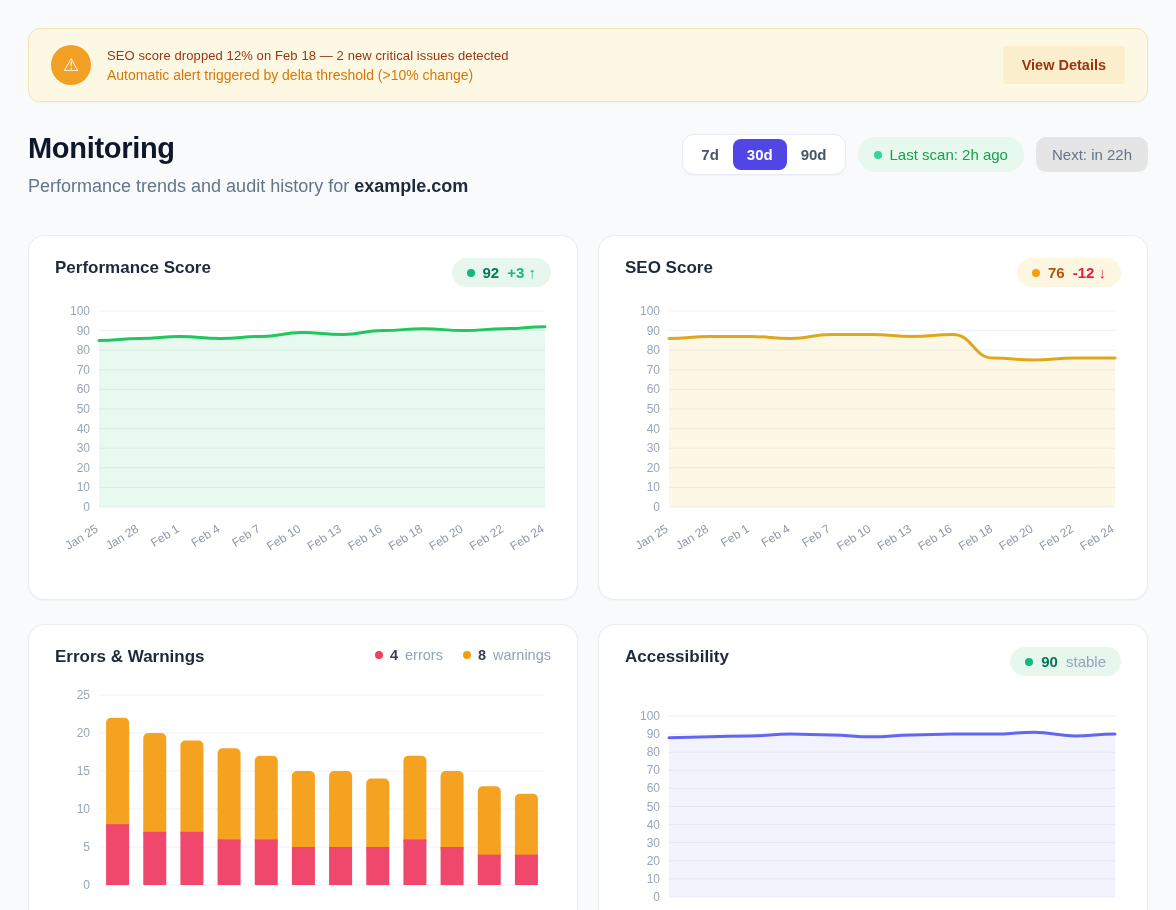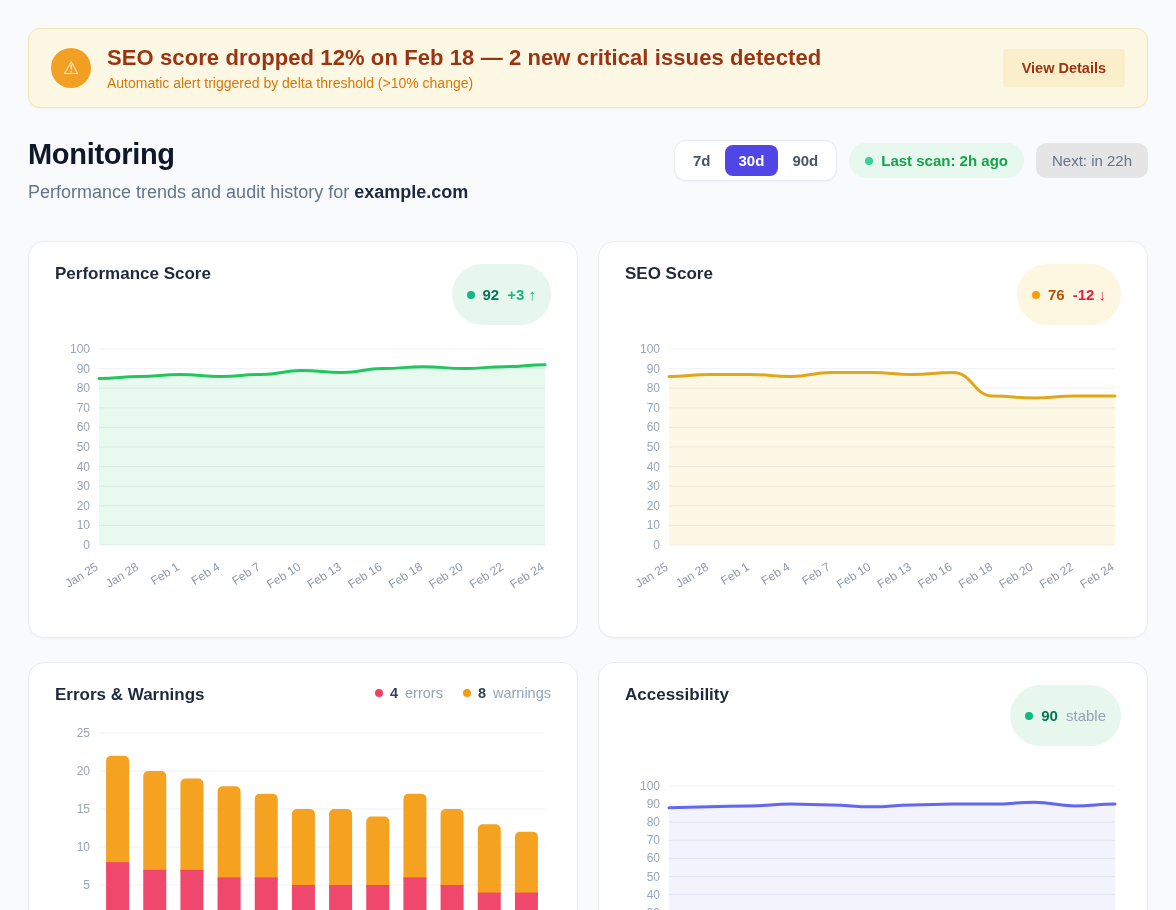--- a/index.html
+++ b/index.html
@@ -15,21 +15,21 @@
   .alert {
     display:flex; align-items:center; gap:16px;
     background:#fdf8e4; border:1px solid #f3e5b1; border-radius:12px;
     padding:16px 22px; box-shadow:0 1px 2px rgba(16,24,40,.03);
   }
   .alert-icon {
     flex:0 0 40px; width:40px; height:40px; border-radius:50%;
     background:#f2a024; color:#fff; display:flex; align-items:center; justify-content:center;
     font-size:18px;
   }
-  .alert-title { font-size:22px; font-weight:700; color:#9a3412; letter-spacing:.1px; }
+  .alert-title { font-size:13px; font-weight:400; color:#9a3412; letter-spacing:.1px; }
   .alert-sub { font-size:14px; color:#d97706; margin-top:4px; }
   .alert-btn {
     margin-left:auto; border:none; cursor:pointer;
     background:#fbefcb; color:#9a3412; font-weight:700; font-size:14.5px;
     padding:11px 19px; border-radius:4px; font-family:inherit;
   }
 
   
   .header-row { display:flex; justify-content:space-between; align-items:flex-start; margin-top:30px; }
   .page-title { font-size:29px; font-weight:800; color:#0f172a; letter-spacing:-.3px; }
@@ -39,33 +39,33 @@
   .segmented {
     display:flex; align-items:flex-end; background:#fff; border:1px solid #e6ebf1;
     border-radius:12px; padding:4px; box-shadow:0 1px 2px rgba(16,24,40,.04);
   }
   .seg-btn {
     border:none; background:transparent; cursor:pointer; font-family:inherit;
     font-size:15px; font-weight:600; color:#475569; padding:7px 14px; border-radius:8px;
   }
   .seg-btn.selected { background:#4f46e5; color:#fff; font-weight:700; }
   .badge-pill { display:flex; align-items:center; gap:8px; border-radius:999px; padding:9px 16px; font-size:15px; }
-  .scan-badge { background:#e7f8ee; color:#16a34a; font-weight:700; }
+  .scan-badge { background:#e7f8ee; color:#16a34a; font-weight:400; }
   .next-badge { background:#e5e5e5; color:#64748b; border-radius:10px; font-weight:500; }
   .dot { width:8px; height:8px; border-radius:50%; display:inline-block; }
 
   
   .grid { display:grid; grid-template-columns:1fr 1fr; column-gap:20px; row-gap:24px; margin-top:38px; }
   .card {
     background:#fff; border:1px solid #e9edf2; border-radius:16px;
     padding:22px 26px 16px; box-shadow:0 1px 2px rgba(16,24,40,.04);
   }
   .card-head { display:flex; justify-content:space-between; align-items:flex-start; margin-bottom:12px; }
   .card-title { font-size:17px; font-weight:700; color:#1e293b; }
-  .metric-badge { display:flex; align-items:center; gap:8px; border-radius:999px; padding:22px 15px; font-size:15px; }
+  .metric-badge { display:flex; align-items:center; gap:8px; border-radius:999px; padding:6px 15px; font-size:15px; }
   .metric-green { background:#e8f7ee; }
   .metric-yellow { background:#fdf6e0; }
   .metric-badge .val { font-weight:700; }
   .metric-green .val { color:#047857; }
   .metric-green .delta { color:#10b981; font-weight:600; }
   .metric-yellow .val { color:#b45309; }
   .metric-yellow .delta { color:#e11d48; font-weight:600; }
   .metric-green .delta-gray { color:#94a3b8; font-weight:500; }
   .legend { display:flex; align-items:center; gap:20px; font-size:14.5px; }
   .legend-item { display:flex; align-items:center; gap:7px; }

